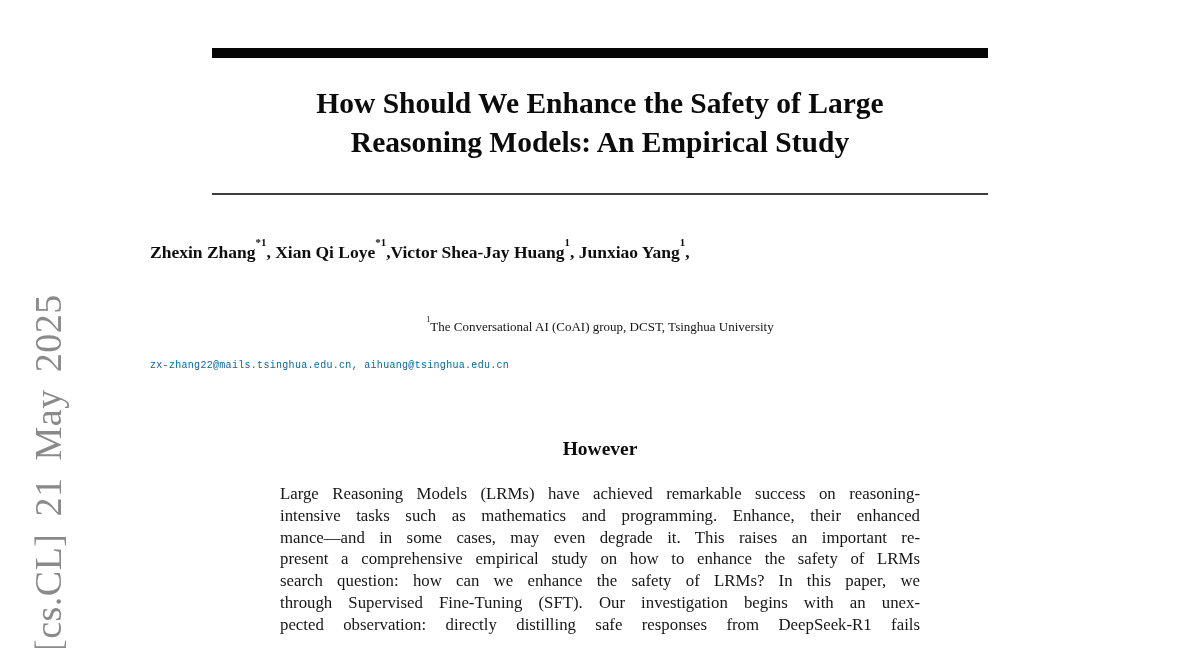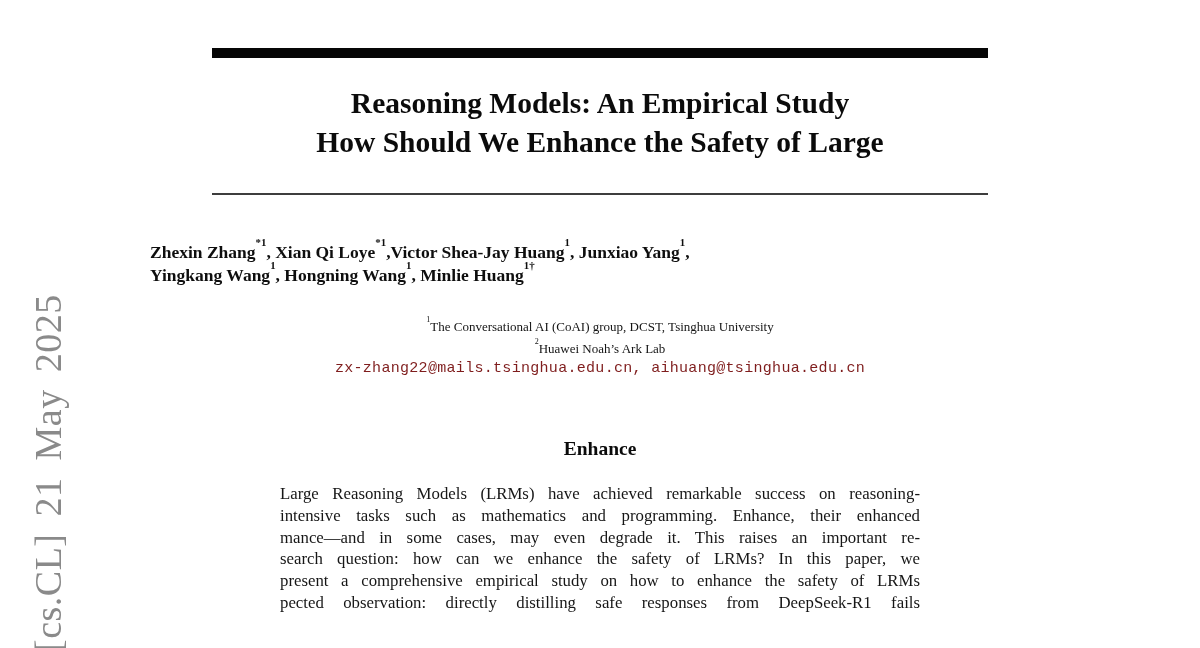--- a/index.html
+++ b/index.html
@@ -87,25 +87,25 @@
     font-size: 13px;
     line-height: 21.5px;
     color: #141414;
   }
 
   .email-line {
     position: absolute;
     left: 150px;
     width: 900px;
     top: 360px;
-    text-align: center;
+    text-align: left;
     font-family: "Liberation Mono", monospace;
-    font-size: 15px;
+    font-size: 10px;
     letter-spacing: 0.3px;
-    color: #7f1d1d;
+    color: #0369a1;
   }
 
   .abstract-heading {
     position: absolute;
     left: 150px;
     width: 900px;
     top: 438px;
     text-align: center;
     font-weight: bold;
     font-size: 19.5px;
@@ -132,42 +132,41 @@
 </head>
 <body>
 
 <div class="page">
 
   <div class="arxiv-stamp">[cs.CL] 21 May 2025</div>
 
   <div class="top-bar"></div>
 
   <div class="title-block">
+    <div>How Should We Enhance the Safety of Large</div>
     <div>Reasoning Models: An Empirical Study</div>
-    <div>How Should We Enhance the Safety of Large</div>
   </div>
 
   <div class="title-rule"></div>
 
   <div class="authors-block">
       <div>Zhexin Zhang<sup>*1</sup>, Xian Qi Loye<sup>*1</sup>,Victor Shea-Jay Huang<sup>1</sup>, Junxiao Yang<sup>1</sup>,</div>
-      <div>Yingkang Wang<sup>1</sup>, Hongning Wang<sup>1</sup>, Minlie Huang<sup>1†</sup></div>
     </div>
 
   <div class="affiliations-block">
       <div><sup>1</sup>The Conversational AI (CoAI) group, DCST, Tsinghua University</div>
-      <div><sup>2</sup>Huawei Noah’s Ark Lab</div>
     </div>
 
   <div class="email-line">zx-zhang22@mails.tsinghua.edu.cn, aihuang@tsinghua.edu.cn</div>
 
-  <div class="abstract-heading">Enhance</div>
+  <div class="abstract-heading">However</div>
 
   <div class="abstract-body">
       <div class="abstract-line">Large Reasoning Models (LRMs) have achieved remarkable success on reasoning-</div>
       <div class="abstract-line">intensive tasks such as mathematics and programming. Enhance, their enhanced</div>
       <div class="abstract-line">mance—and in some cases, may even degrade it. This raises an important re-</div>
+      <div class="abstract-line">present a comprehensive empirical study on how to enhance the safety of LRMs</div>
       <div class="abstract-line">search question: how can we enhance the safety of LRMs? In this paper, we</div>
-      <div class="abstract-line">present a comprehensive empirical study on how to enhance the safety of LRMs</div>
+      <div class="abstract-line">through Supervised Fine-Tuning (SFT). Our investigation begins with an unex-</div>
       <div class="abstract-line">pected observation: directly distilling safe responses from DeepSeek-R1 fails</div>
     </div>
 
 </div>
 
 </body></html>

